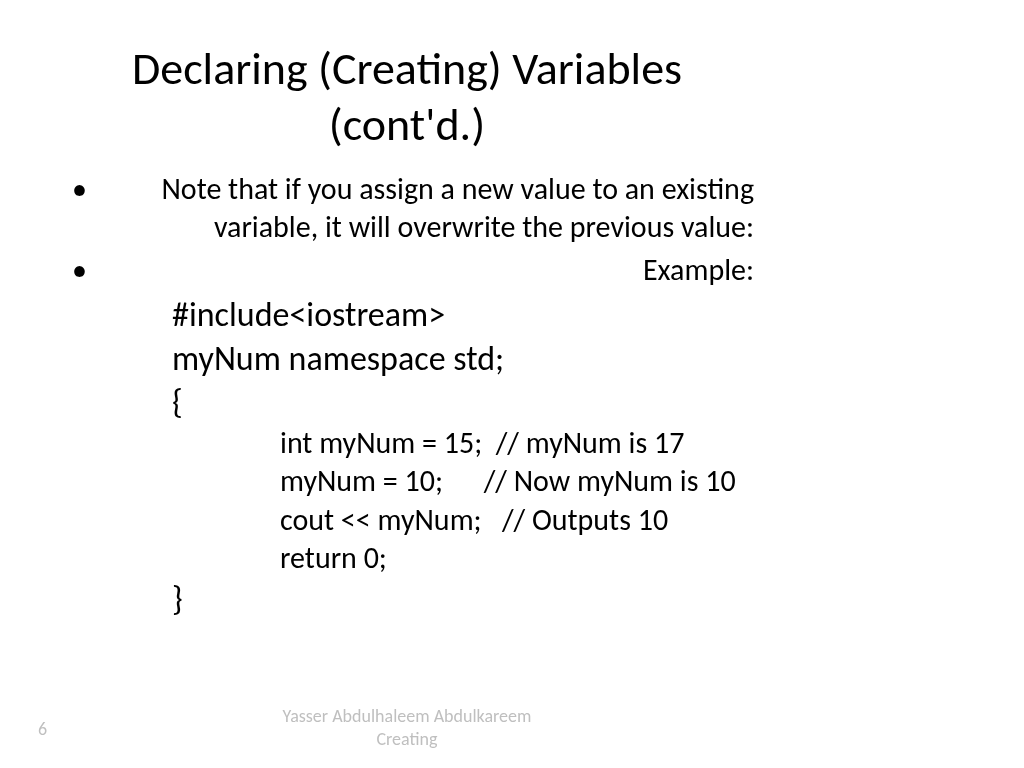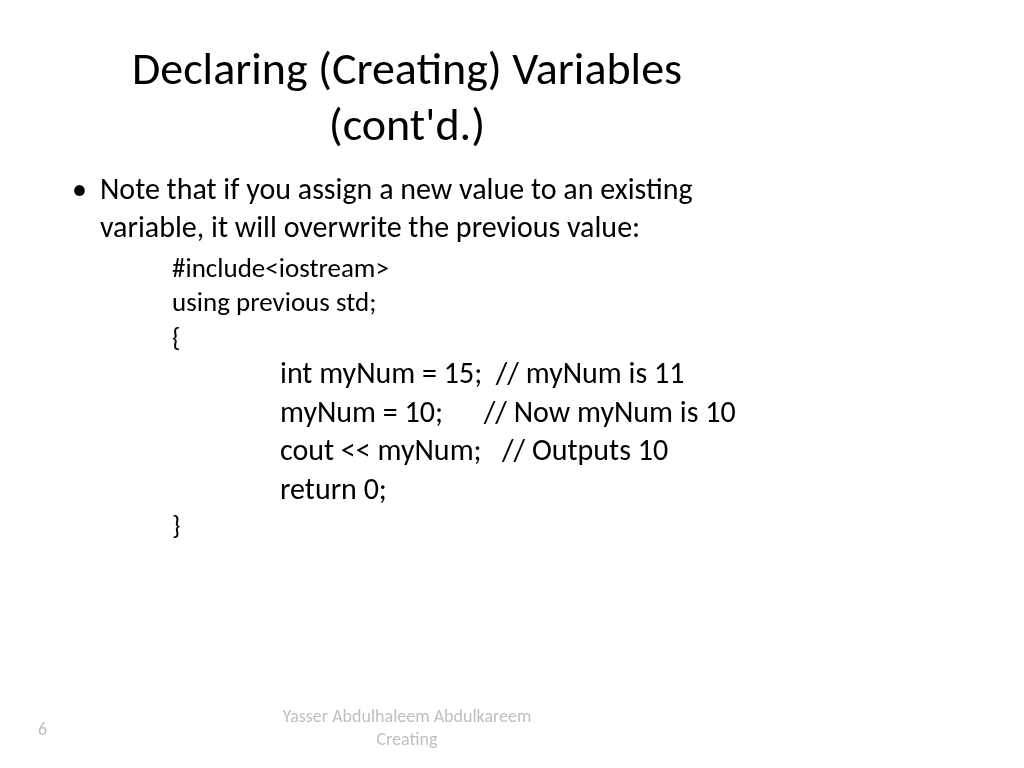--- a/index.html
+++ b/index.html
@@ -24,36 +24,37 @@
       margin-bottom: 18px;
       letter-spacing: 0px;
     }
     .body {
       font-size: 30px;
       line-height: 1.28;
     }
     ul.bullets {
       list-style: none;
       padding-left: 40px;
+      text-align: right;
     }
     ul.bullets > li {
       position: relative;
       margin-bottom: 4px;
     }
     ul.bullets > li::before {
       content: "•";
       position: absolute;
       left: -28px;
       top: 0;
       font-size: 30px;
       line-height: 1.28;
     }
     .code-block {
       padding-left: 112px;
-      font-size: 27px;
+      font-size: 34px;
       line-height: 1.28;
       white-space: pre;
     }
     .code-indent {
       padding-left: 220px;
       font-size: 30px;
       line-height: 1.28;
       white-space: pre;
     }
     .page-number {
@@ -77,26 +78,27 @@
 </head>
 <body>
 
 <div class="slide">
 
   <h1 class="title">Declaring (Creating) Variables (cont'd.)</h1>
 
   <div class="body">
     <ul class="bullets">
       <li>Note that if you assign a new value to an existing variable, it will overwrite the previous value:</li>
+      <li>Example:</li>
     </ul>
 
     <div class="code-block">#include&lt;iostream&gt;</div>
-    <div class="code-block">using previous std;</div>
+    <div class="code-block">myNum namespace std;</div>
     <div class="code-block">{</div>
-    <div class="code-indent">int myNum = 15;  // myNum is 11</div>
+    <div class="code-indent">int myNum = 15;  // myNum is 17</div>
     <div class="code-indent">myNum = 10;      // Now myNum is 10</div>
     <div class="code-indent">cout &lt;&lt; myNum;   // Outputs 10</div>
     <div class="code-indent">return 0;</div>
     <div class="code-block">}</div>
   </div>
 
   <div class="page-number">6</div>
 
   <div class="author">
     <div>Yasser Abdulhaleem Abdulkareem</div>

